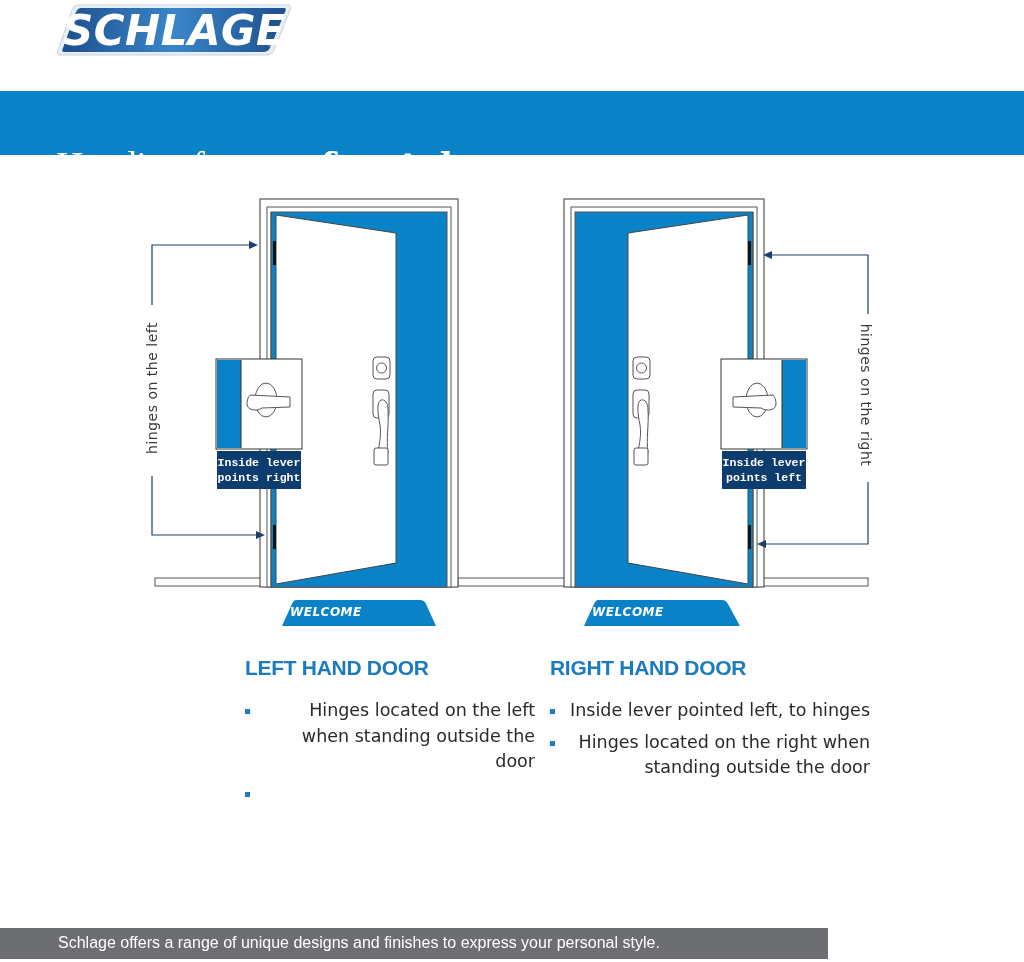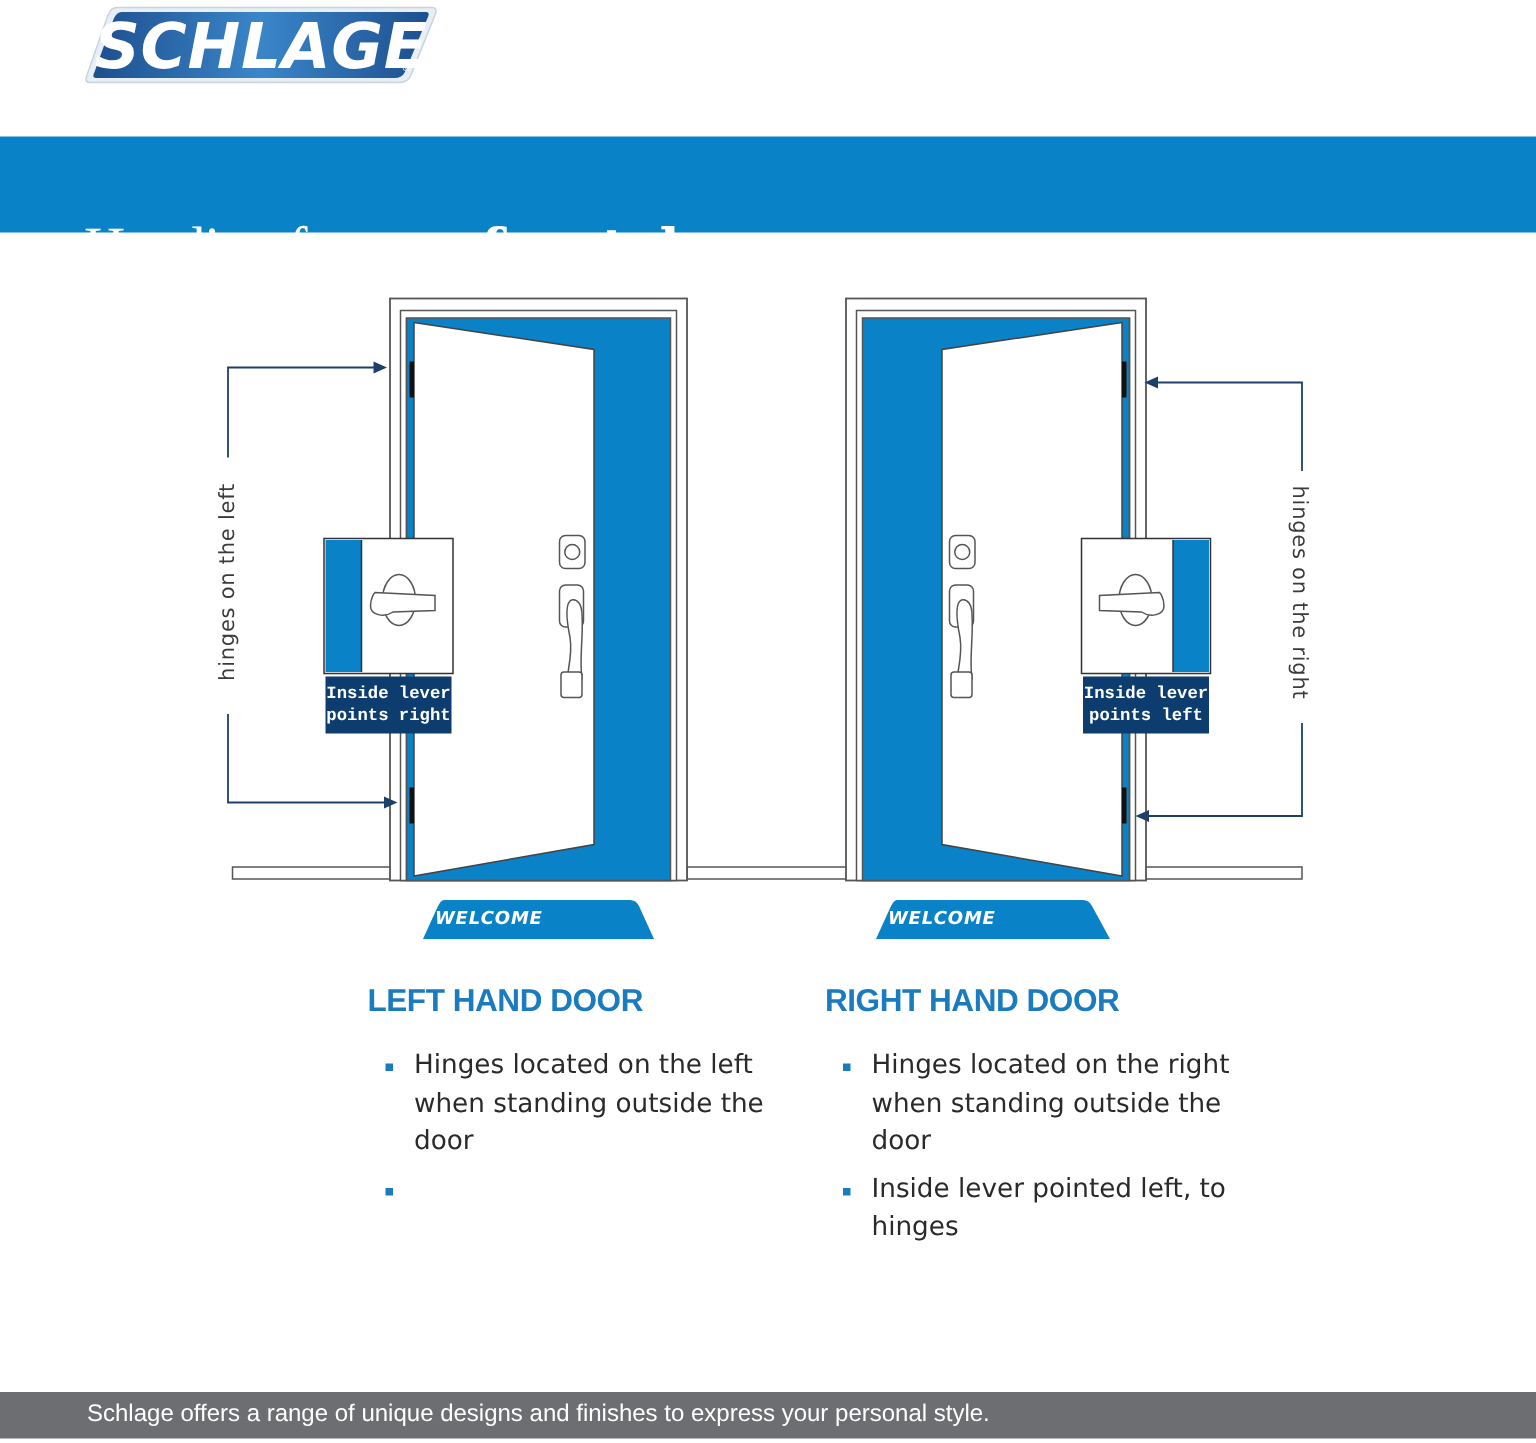--- a/index.html
+++ b/index.html
@@ -30,26 +30,26 @@
 
   .mat-text { position: absolute; font-family: "DejaVu Sans", sans-serif; font-weight: bold; font-style: italic; font-size: 12px; color: #ffffff; letter-spacing: 0.5px; text-align: left; }
   .mat-left { left: 290px; top: 605px; width: 140px; }
   .mat-right { left: 592px; top: 605px; width: 140px; }
 
   
   .section { position: absolute; }
   .section-left { left: 245px; top: 656px; width: 290px; }
   .section-right { left: 550px; top: 656px; width: 320px; }
   .section h2 { margin: 0 0 18px 0; font-family: Liberation Sans, sans-serif; font-weight: bold; font-size: 21px; color: #1a7bbf; letter-spacing: -0.3px; }
-  .bullets { list-style: none; margin: 12px; padding: 0; }
+  .bullets { list-style: none; margin: 0; padding: 0; text-align: right; }
   .bullets li { position: relative; padding-left: 19px; font-family: "DejaVu Sans", sans-serif; font-size: 17.5px; line-height: 25.5px; color: #2a2a2a; margin-bottom: 6px; }
   .bullet-mark { position: absolute; left: 0; top: 11px; width: 5px; height: 5px; background: #1a7bbf; }
 
   
-  .footer { left: 0; top: 928px; width: 1024px; height: 31px; background: #6d6e71; }
+  .footer { left: 0; top: 928px; width: 828px; height: 31px; background: #6d6e71; }
   .footer-text { position: absolute; left: 58px; top: 6px; font-family: "Liberation Sans", sans-serif; font-size: 16px; color: #ffffff; white-space: nowrap; }
 </style>
 </head>
 <body>
 
 <div class="abs logo">
   <svg width="236" height="52" viewBox="0 0 236 52">
     <defs>
       <linearGradient id="lg" x1="0" y1="0" x2="1" y2="0">
         <stop offset="0" stop-color="#1d4f8e"></stop>
@@ -163,20 +163,20 @@
   <h2>LEFT HAND DOOR</h2>
   <ul class="bullets">
     <li><span class="bullet-mark"></span><span>Hinges located on the left when standing outside the door</span></li>
     <li><span class="bullet-mark"></span></li>
   </ul>
 </div>
 
 <div class="section section-right">
   <h2>RIGHT HAND DOOR</h2>
   <ul class="bullets">
+    <li><span class="bullet-mark"></span><span>Inside lever pointed left, to hinges</span></li>
     <li><span class="bullet-mark"></span><span>Hinges located on the right when standing outside the door</span></li>
-    <li><span class="bullet-mark"></span><span>Inside lever pointed left, to hinges</span></li>
   </ul>
 </div>
 
 <div class="abs footer">
   <div class="footer-text">Schlage offers a range of unique designs and finishes to express your personal style.</div>
 </div>
 
 </body></html>

